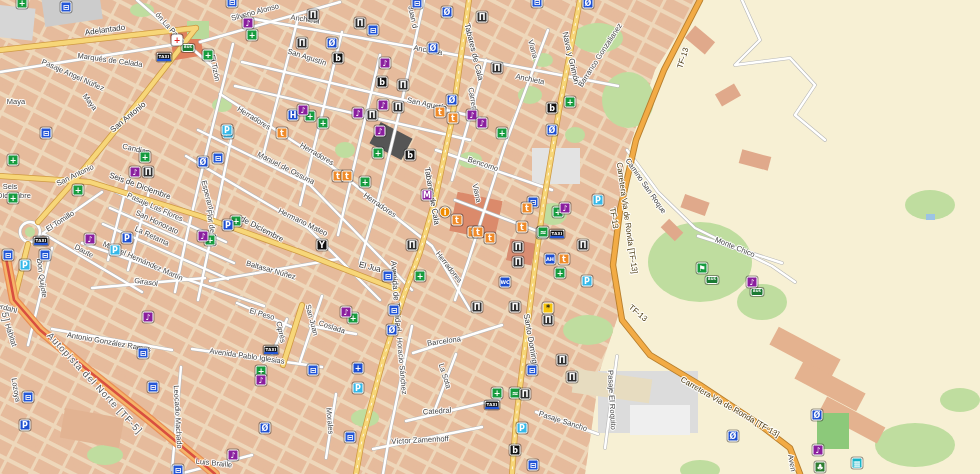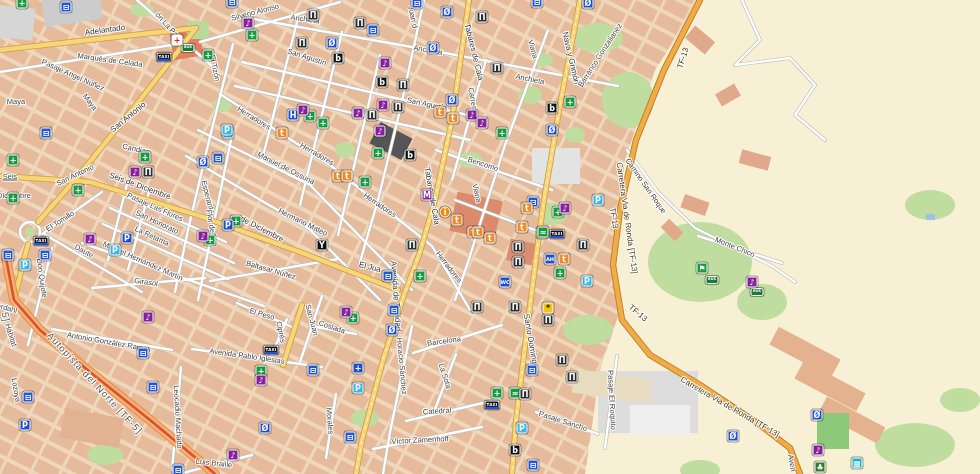--- a/index.html
+++ b/index.html
@@ -229,21 +229,21 @@
       <div class="lbl lbl-st" style="left: 16px; top: 101px; transform: translate(-50%, -50%) rotate(0deg);">Maya</div>
       <div class="lbl lbl-st" style="left: 90px; top: 102px; transform: translate(-50%, -50%) rotate(52deg);">Maya</div>
       <div class="lbl lbl-st" style="left: 73px; top: 75px; transform: translate(-50%, -50%) rotate(24deg);">Pasaje Angel Núñez</div>
       <div class="lbl lbl-rd" style="left: 128px; top: 117px; transform: translate(-50%, -50%) rotate(-40deg);">San Antonio</div>
       <div class="lbl lbl-st" style="left: 75px; top: 175px; transform: translate(-50%, -50%) rotate(-26deg);">San Antonio</div>
       <div class="lbl lbl-st" style="left: 215px; top: 68px; transform: translate(-50%, -50%) rotate(78deg);">El Tizón</div>
       <div class="lbl lbl-st" style="left: 208px; top: 197px; transform: translate(-50%, -50%) rotate(75deg);">Esperanto</div>
       <div class="lbl lbl-st" style="left: 212px; top: 228px; transform: translate(-50%, -50%) rotate(80deg);">Flor de Lys</div>
       <div class="lbl lbl-rd" style="left: 140px; top: 186px; transform: translate(-50%, -50%) rotate(20deg);">Seis de Diciembre</div>
       <div class="lbl lbl-rd" style="left: 262px; top: 229px; transform: translate(-50%, -50%) rotate(27deg);">de Diciembre</div>
-      <div class="lbl lbl-st" style="left: 10px; top: 176px; transform: translate(-50%, -50%) rotate(0deg); text-decoration: underline;">Seis</div>
+      <div class="lbl lbl-st" style="left: 10px; top: 186px; transform: translate(-50%, -50%) rotate(0deg);">Seis</div>
       <div class="lbl lbl-st" style="left: 14px; top: 195px; transform: translate(-50%, -50%) rotate(0deg);">Diciembre</div>
       <div class="lbl lbl-st" style="left: 136px; top: 149px; transform: translate(-50%, -50%) rotate(12deg);">Candias</div>
       <div class="lbl lbl-st" style="left: 155px; top: 207px; transform: translate(-50%, -50%) rotate(24deg);">Pasaje Las Flores</div>
       <div class="lbl lbl-st" style="left: 157px; top: 222px; transform: translate(-50%, -50%) rotate(25deg);">San Honorato</div>
       <div class="lbl lbl-st" style="left: 152px; top: 236px; transform: translate(-50%, -50%) rotate(25deg);">La Retama</div>
       <div class="lbl lbl-st" style="left: 143px; top: 261px; transform: translate(-50%, -50%) rotate(24deg);">Manuel Hernández Martín</div>
       <div class="lbl lbl-st" style="left: 84px; top: 251px; transform: translate(-50%, -50%) rotate(28deg);">Daute</div>
       <div class="lbl lbl-st" style="left: 42px; top: 278px; transform: translate(-50%, -50%) rotate(82deg);">Don Quijote</div>
       <div class="lbl lbl-st" style="left: 60px; top: 221px; transform: translate(-50%, -50%) rotate(-33deg);">El Tomillo</div>
       <div class="lbl lbl-st" style="left: 146px; top: 282px; transform: translate(-50%, -50%) rotate(8deg);">Girasol</div>

